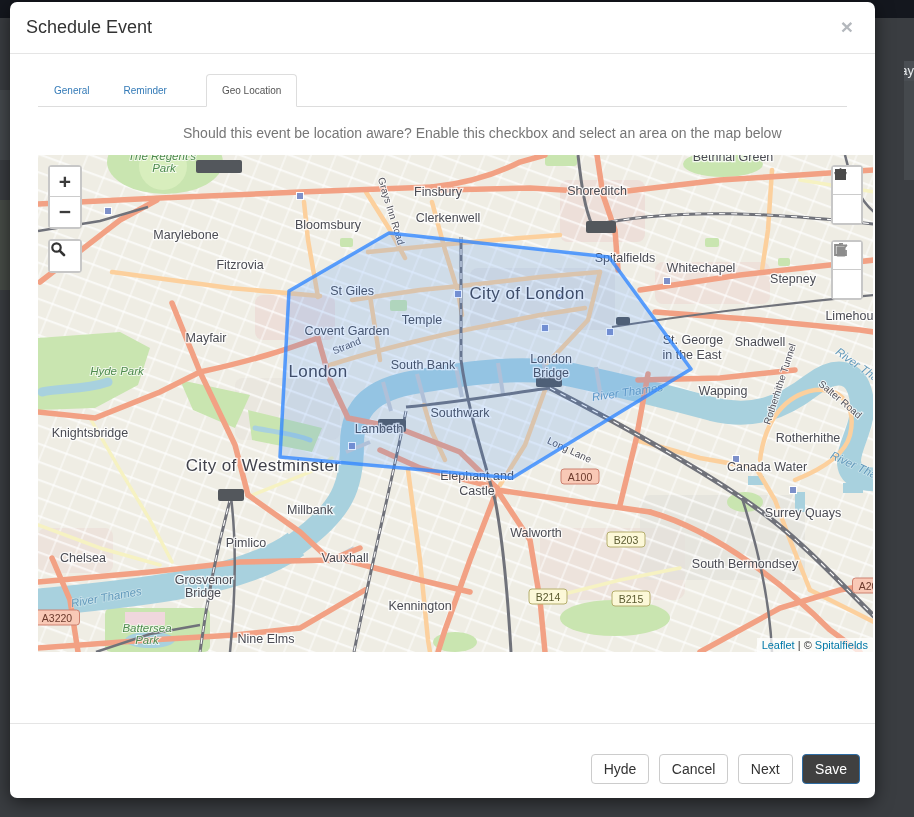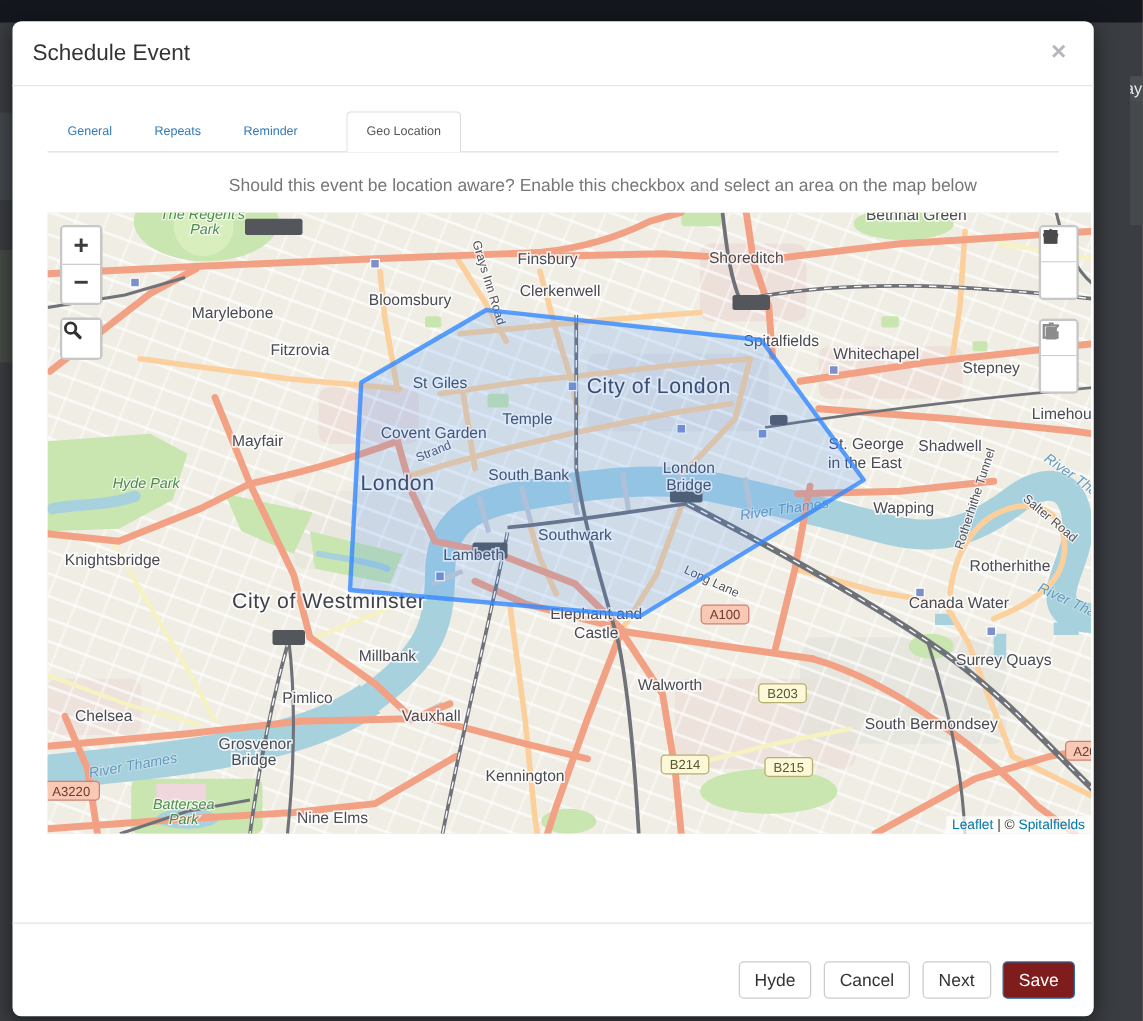--- a/index.html
+++ b/index.html
@@ -4,21 +4,21 @@
 <style>
   html,body{margin:0;padding:0;width:914px;height:817px;overflow:hidden;
     font-family:"Liberation Sans",sans-serif;background:#3a3d41;}
   
   .backdrop{position:absolute;inset:0;background:#3a3d41;}
   .top-navbar{position:absolute;left:0;top:0;width:914px;height:18px;background:#14171e;}
   .edge-band{position:absolute;}
   .page-fragment{position:absolute;right:0;top:61px;width:10px;height:20px;background:#4a4e53;
     color:#e8eaec;font-size:13px;overflow:hidden;white-space:nowrap;direction:rtl;line-height:20px;}
   
-  .modal{position:absolute;left:10px;top:17px;width:865px;height:796px;background:#fff;
+  .modal{position:absolute;left:10px;top:2px;width:865px;height:796px;background:#fff;
     border-radius:7px;box-shadow:0 4px 18px rgba(0,0,0,.55);display:flex;flex-direction:column;justify-content:flex-end;}
   .modal-header{padding:15px 16px;border-bottom:1px solid #e5e5e5;position:relative;}
   .modal-title{font-size:18px;color:#333;}
   .modal-close{position:absolute;right:16px;top:13px;font-size:21px;font-weight:bold;color:#b4b8bd;
     background:none;border:none;cursor:pointer;line-height:1;}
   .modal-body{padding:20px 28px 0 28px;flex:1;}
   
   .nav-tabs{list-style:none;margin:0;padding:0;border-bottom:1px solid #ddd;display:flex;}
   .nav-tabs li{margin:0 2px -1px 0;}
   .nav-tabs a{display:block;padding:10px 15px;font-size:10px;color:#337ab7;text-decoration:none;
@@ -62,21 +62,21 @@
   .rd-s{stroke:#f6f2c2;stroke-width:3.5;fill:none;stroke-linecap:round;}
   .rail{stroke:#70727a;stroke-width:3;fill:none;}
   .rail-d{stroke:#fff;stroke-width:1.1;fill:none;stroke-dasharray:6 6;}
   .bridge{stroke:#c9ccd1;stroke-width:4;fill:none;}
   .thames{stroke:#a8d1de;stroke-width:24;fill:none;stroke-linejoin:round;}
   .geofence{fill:#3388ff;fill-opacity:.17;stroke:#3388ff;stroke-width:3.5;stroke-opacity:.8;stroke-linejoin:round;}
   
   .modal-footer{border-top:1px solid #e5e5e5;padding:14px 15px;text-align:right;}
   .btn{display:inline-block;margin-left:5px;padding:6px 12px;font-size:14px;border-radius:4px;
     border:1px solid #ccc;background:#fff;color:#333;cursor:pointer;font-family:inherit;}
-  .btn-primary{background:#7f1d1d;border-color:#2e6da4;color:#fff;margin-top:16px;}
+  .btn-primary{background:#404040;border-color:#2e6da4;color:#fff;margin-top:16px;}
 </style>
 </head>
 <body>
 
 <div class="backdrop">
   <div class="top-navbar"></div>
   <div class="edge-band" style="left:0;top:90px;width:10px;height:70px;background:#45494d"></div>
   <div class="edge-band" style="left:0;top:200px;width:10px;height:90px;background:#474c47"></div>
   <div class="edge-band" style="right:0;top:80px;width:10px;height:100px;background:#45494d"></div>
   <div class="page-fragment">ay</div>
@@ -85,23 +85,20 @@
 <div class="modal">
   <div class="modal-header">
     <span class="modal-title">Schedule Event</span>
     <button class="modal-close">×</button>
   </div>
 
   <div class="modal-body">
     <ul class="nav-tabs">
       <li>
           <a href="#">General</a>
-        </li>
-      <li>
-          <a href="#">Repeats</a>
         </li>
       <li>
           <a href="#">Reminder</a>
         </li>
       <li class="active">
           <a href="#">Geo Location</a>
         </li>
     </ul>
 
     <div class="tab-panel">

